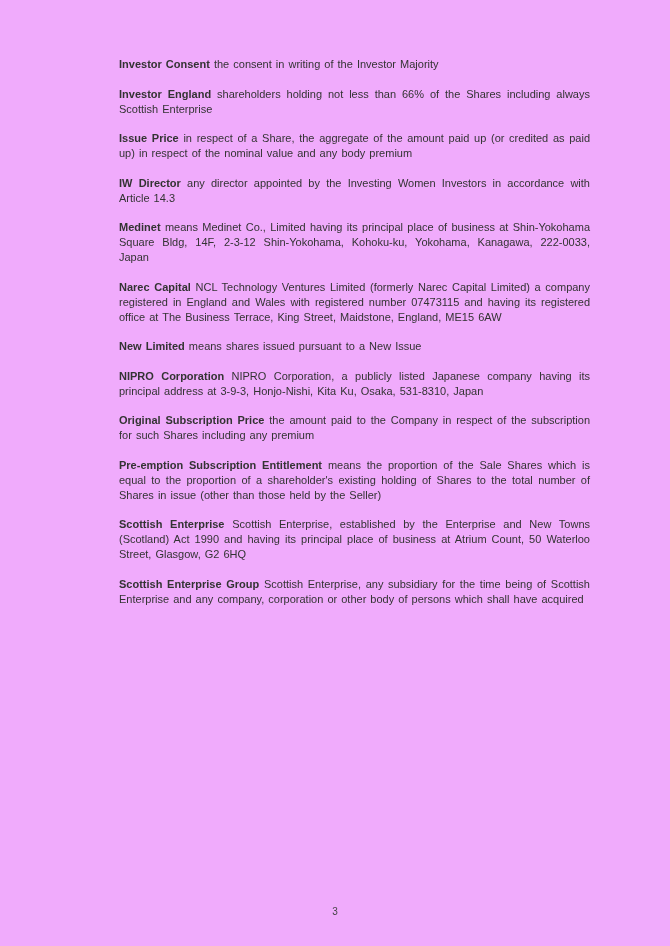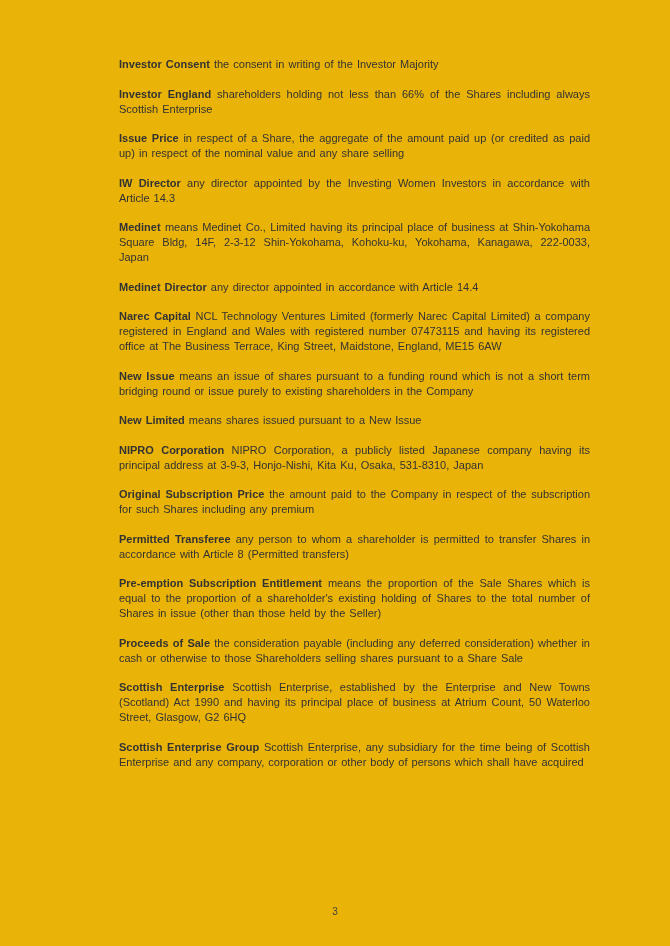--- a/index.html
+++ b/index.html
@@ -4,21 +4,21 @@
 <style>
   html, body {
     margin: 0;
     padding: 0;
     background: #ffffff;
   }
   .page {
     position: relative;
     width: 670px;
     height: 946px;
-    background: #eab308;
+    background: #f0abfc;
     font-family: "Liberation Sans", sans-serif;
     color: #333333;
     overflow: hidden;
   }
   .content {
     position: absolute;
     top: 57px;
     left: 119px;
     width: 471px;
   }
@@ -47,45 +47,41 @@
 <body>
 
 <div class="page">
 
   <div class="content">
 
       <p class="para"><b class="term">Investor Consent</b><span class="def"> the consent in writing of the Investor Majority</span></p>
 
       <p class="para"><b class="term">Investor England</b><span class="def"> shareholders holding not less than 66% of the Shares including always Scottish Enterprise</span></p>
 
-      <p class="para"><b class="term">Issue Price</b><span class="def"> in respect of a Share, the aggregate of the amount paid up (or credited as paid up) in respect of the nominal value and any share selling</span></p>
+      <p class="para"><b class="term">Issue Price</b><span class="def"> in respect of a Share, the aggregate of the amount paid up (or credited as paid up) in respect of the nominal value and any body premium</span></p>
 
       <p class="para"><b class="term">IW Director</b><span class="def"> any director appointed by the Investing Women Investors in accordance with Article 14.3</span></p>
 
       <p class="para"><b class="term">Medinet</b><span class="def"> means Medinet Co., Limited having its principal place of business at Shin-Yokohama Square Bldg, 14F, 2-3-12 Shin-Yokohama, Kohoku-ku, Yokohama, Kanagawa, 222-0033, Japan</span></p>
 
-      <p class="para"><b class="term">Medinet Director</b><span class="def"> any director appointed in accordance with Article 14.4</span></p>
 
 
       <p class="para"><b class="term">Narec Capital</b><span class="def"> NCL Technology Ventures Limited (formerly Narec Capital Limited) a company registered in England and Wales with registered number 07473115 and having its registered office at The Business Terrace, King Street, Maidstone, England, ME15 6AW</span></p>
 
-      <p class="para"><b class="term">New Issue</b><span class="def"> means an issue of shares pursuant to a funding round which is not a short term bridging round or issue purely to existing shareholders in the Company</span></p>
 
       <p class="para"><b class="term">New Limited</b><span class="def"> means shares issued pursuant to a New Issue</span></p>
 
       <p class="para"><b class="term">NIPRO Corporation</b><span class="def"> NIPRO Corporation, a publicly listed Japanese company having its principal address at 3-9-3, Honjo-Nishi, Kita Ku, Osaka, 531-8310, Japan</span></p>
 
 
       <p class="para"><b class="term">Original Subscription Price</b><span class="def"> the amount paid to the Company in respect of the subscription for such Shares including any premium</span></p>
 
-      <p class="para"><b class="term">Permitted Transferee</b><span class="def"> any person to whom a shareholder is permitted to transfer Shares in accordance with Article 8 (Permitted transfers)</span></p>
 
       <p class="para"><b class="term">Pre-emption Subscription Entitlement</b><span class="def"> means the proportion of the Sale Shares which is equal to the proportion of a shareholder's existing holding of Shares to the total number of Shares in issue (other than those held by the Seller)</span></p>
 
-      <p class="para"><b class="term">Proceeds of Sale</b><span class="def"> the consideration payable (including any deferred consideration) whether in cash or otherwise to those Shareholders selling shares pursuant to a Share Sale</span></p>
 
       <p class="para"><b class="term">Scottish Enterprise</b><span class="def"> Scottish Enterprise, established by the Enterprise and New Towns (Scotland) Act 1990 and having its principal place of business at Atrium Count, 50 Waterloo Street, Glasgow, G2 6HQ</span></p>
 
       <p class="para"><b class="term">Scottish Enterprise Group</b><span class="def"> Scottish Enterprise, any subsidiary for the time being of Scottish Enterprise and any company, corporation or other body of persons which shall have acquired</span></p>
     </div>
 
   <div class="footer">
     <span>3</span>
   </div>
 

